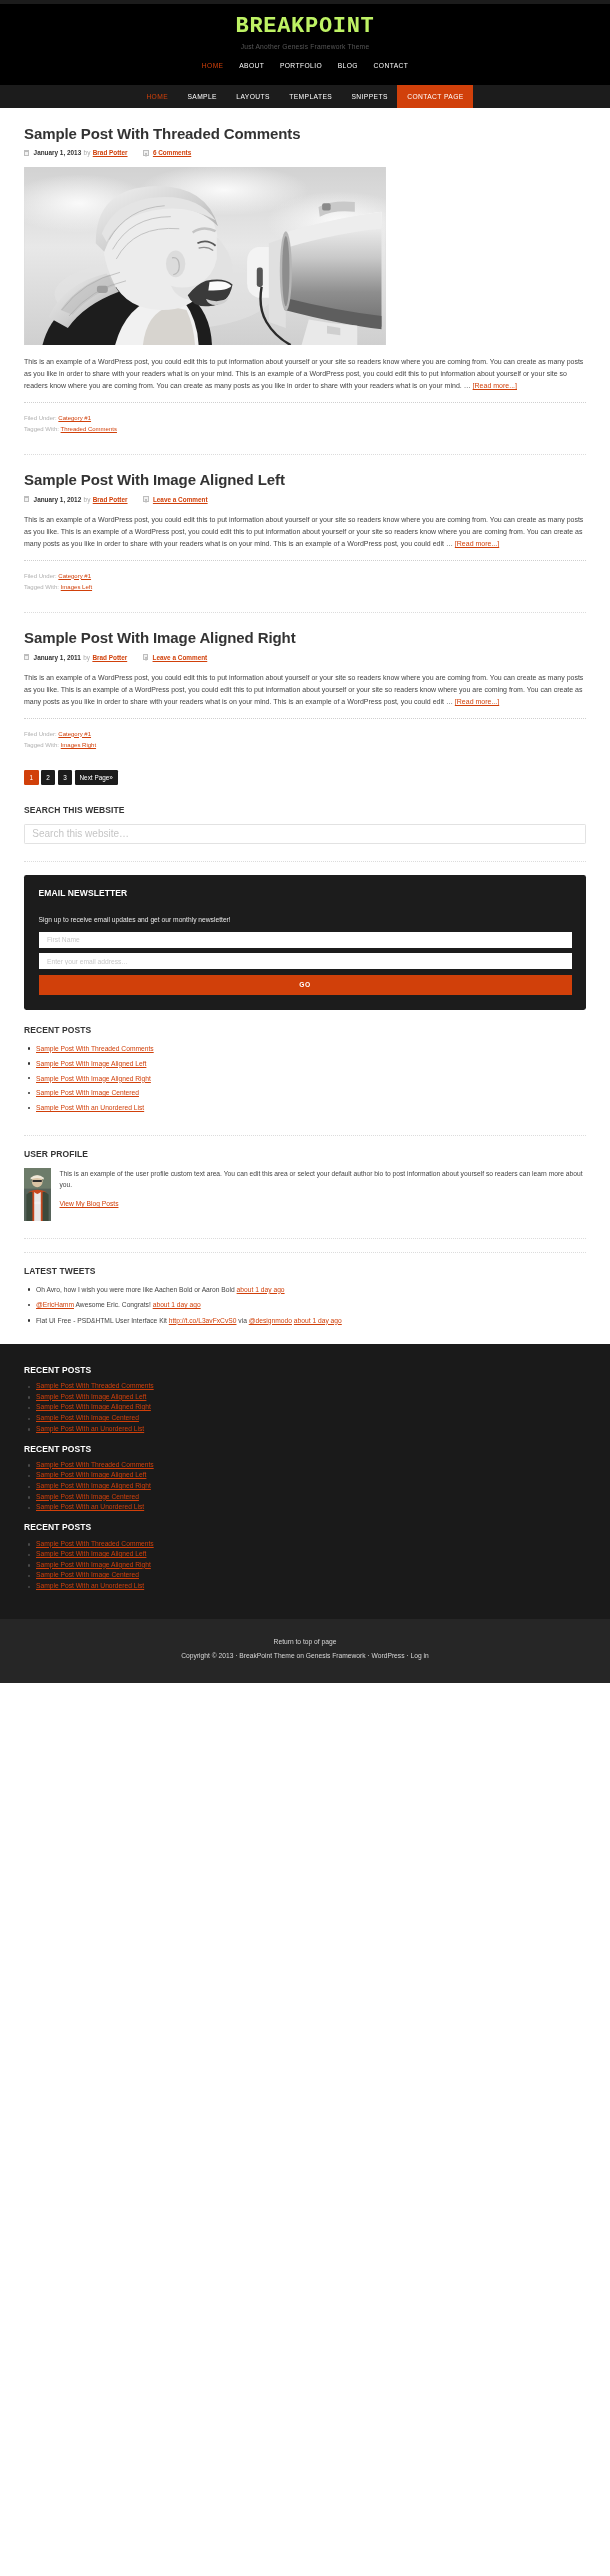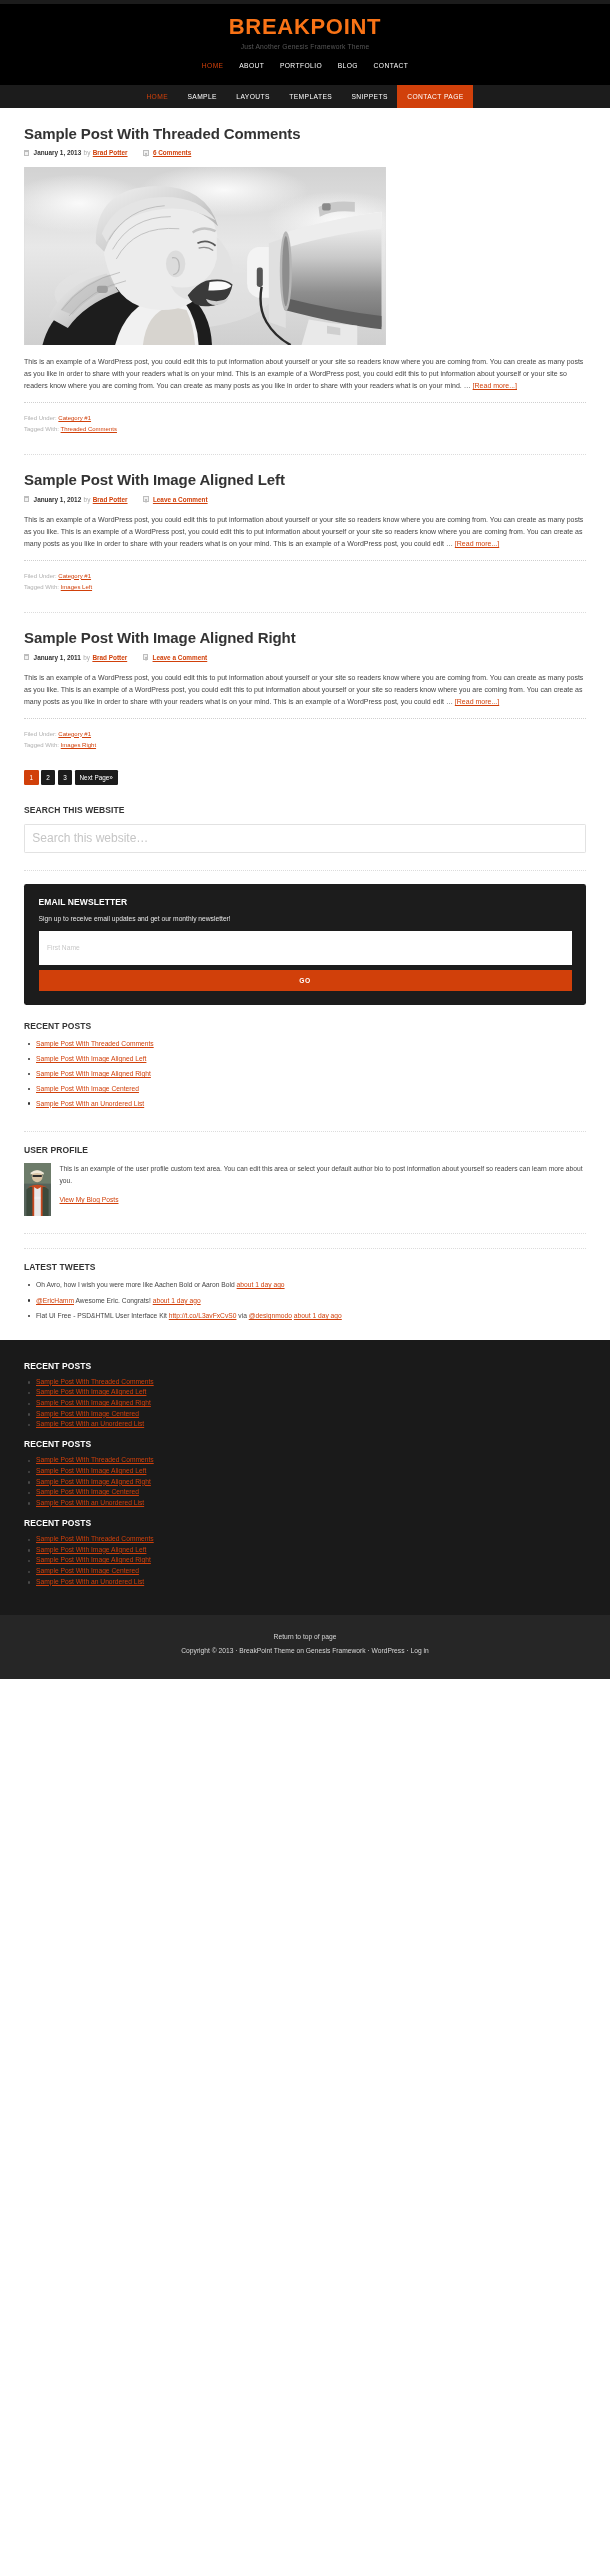--- a/index.html
+++ b/index.html
@@ -19,23 +19,23 @@
   
   .site-header {
     background: #000000;
     padding: 11px 0 15.7px;
     text-align: center;
   }
   .site-title {
     font-size: 22px;
     font-weight: bold;
     letter-spacing: 0.7px;
-    color: #f97316;
+    color: #bef264;
     line-height: 1.1;
-    font-family: Liberation Sans, sans-serif;
+    font-family: Liberation Mono, monospace;
   }
   .site-description {
     font-size: 6.7px;
     color: #585858;
     margin-top: 3.6px;
     letter-spacing: 0.2px;
   }
   .header-nav {
     margin-top: 12px;
     display: flex;
@@ -171,44 +171,44 @@
     color: #333;
     letter-spacing: 0.1px;
     text-transform: uppercase;
     font-family: "Liberation Sans Narrow", "Liberation Sans", sans-serif;
     margin-bottom: 8.5px;
   }
   .widget-sep { border-top: 0.6px dotted #dcdcdc; margin: 3.6px 0 13.3px; }
 
   .search-field {
     width: 100%;
-    height: 29px;
+    height: 20px;
     border: 0.6px solid #e2e2e2;
     background: #fff;
     padding: 0 7.3px;
-    font-size: 12px;
+    font-size: 10px;
     color: #888;
     font-family: "Liberation Sans", sans-serif;
     border-radius: 1.2px;
   }
   .search-field::placeholder { color: #c5c5c5; }
 
   
   .enews {
     background: #1c1c1c;
     border-radius: 2.4px;
     padding: 13.3px 14.5px 14.5px;
     margin-bottom: 15.7px;
   }
-  .enews .widget-title { color: #ffffff; margin-bottom: 8px; }
+  .enews .widget-title { color: #ffffff; margin-bottom: 18px; }
   .enews p { color: #e8e8e8; font-size: 6.7px; margin-bottom: 8.5px; }
   .enews input[type=text], .enews input[type=email] {
     display: block;
     width: 100%;
-    height: 34px;
+    height: 16px;
     border: 0;
     background: #fff;
     margin-bottom: 5.4px;
     padding: 0 8.5px;
     font-size: 6.7px;
     color: #999;
     font-family: "Liberation Sans", sans-serif;
   }
   .enews input::placeholder { color: #c8c8c8; }
   .enews .go {
@@ -496,20 +496,21 @@
   <section class="widget">
     <div class="widget-title">SEARCH THIS WEBSITE</div>
     <input class="search-field" type="text" placeholder="Search this website…" style="">
   </section>
   <div class="widget-sep"></div>
 
   <section class="enews">
     <div class="widget-title">EMAIL NEWSLETTER</div>
     <p>Sign up to receive email updates and get our monthly newsletter!</p>
     <input type="text" placeholder="First Name" style="">
+    <input type="email" placeholder="Enter your email address…" style="">
     <button class="go">GO</button>
   </section>
 
   <section class="widget">
     <div class="widget-title">RECENT POSTS</div>
     <ul class="linklist" id="recent-posts">
         <li><a href="#">Sample Post With Threaded Comments</a></li>
         <li><a href="#">Sample Post With Image Aligned Left</a></li>
         <li><a href="#">Sample Post With Image Aligned Right</a></li>
         <li><a href="#">Sample Post With Image Centered</a></li>

